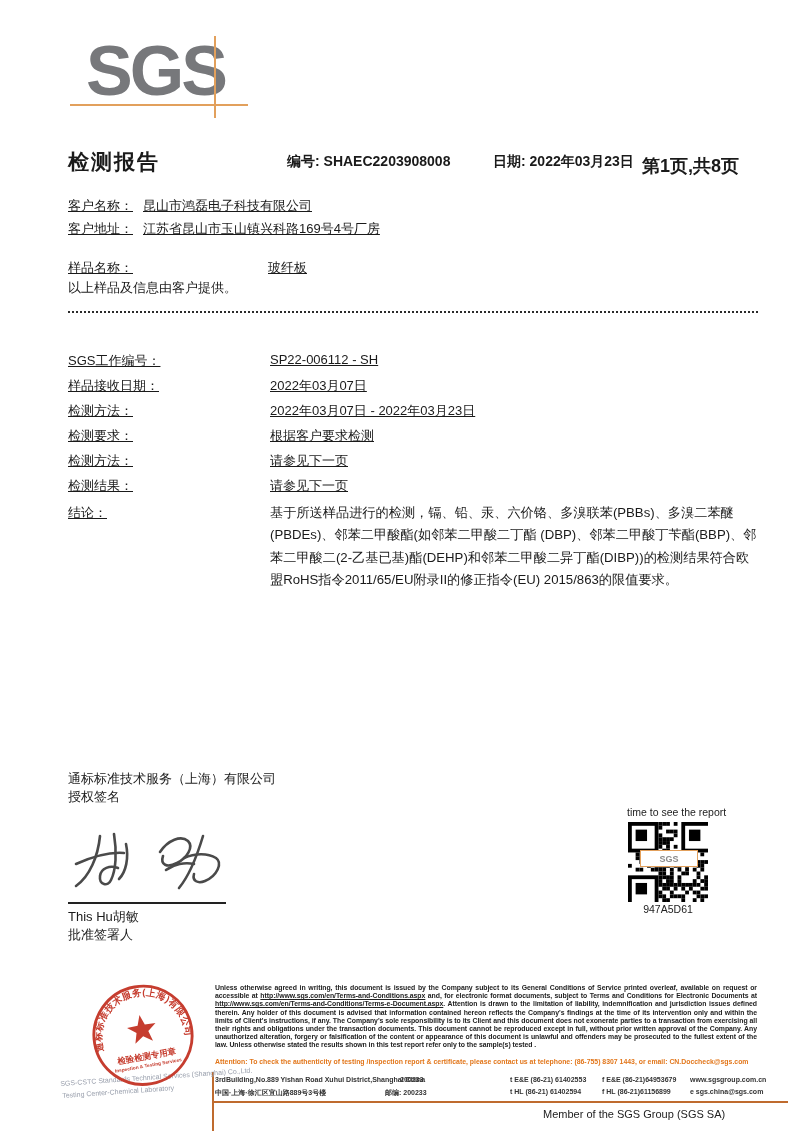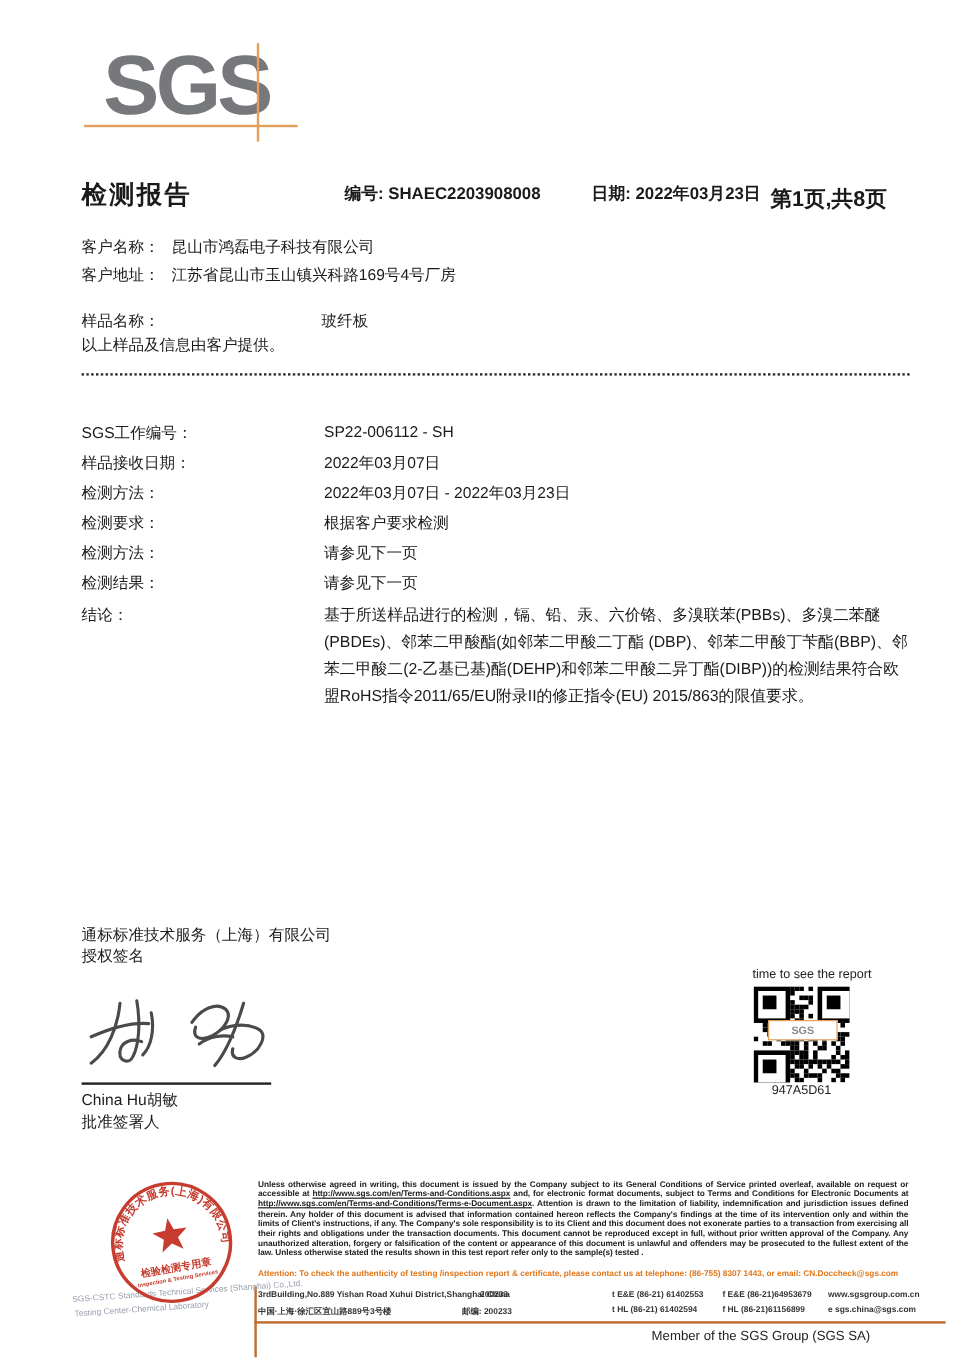--- a/index.html
+++ b/index.html
@@ -11,21 +11,21 @@
   .logo-text{font-size:70px;line-height:1;font-weight:800;color:#77787b;letter-spacing:-3px;}
   .logo-hline{height:2px;background:#e2a05c;}
   .logo-vline{width:2px;background:#e2a05c;}
 
   
   .doc-title{font-size:21px;font-weight:700;letter-spacing:2px;}
   .hdr{font-size:14px;font-weight:700;}
   .pages{font-size:18px;font-weight:700;}
 
   
-  .lbl,.val{font-size:13px;}
+  .lbl,.val{font-size:13px;text-decoration:underline;}
   .note{font-size:13px;}
   .dashed{border-top:2px dotted #2b2b2b;height:0;}
   .concl{font-size:13.2px;line-height:22.4px;width:487px;}
 
   .sig-company{font-size:13px;}
   .sig-line{height:2px;background:#222;}
   .sig-name,.sig-title{font-size:13px;}
 
   
   .qr-caption{font-size:10.5px;color:#222;}
@@ -100,21 +100,21 @@
       <path d="M46,16 C49,34 48,52 43,62 C40,69 31,67 32,58 C33,50 42,47 50,50"></path>
       <path d="M58,26 C61,40 58,54 51,61"></path>
       <path d="M92,34 C100,22 113,17 120,23 C126,29 119,40 109,45 C99,50 92,47 95,38"></path>
       <path d="M98,52 C106,46 117,44 126,46"></path>
       <path d="M135,18 C129,38 121,58 111,70"></path>
       <path d="M116,40 C127,35 140,35 148,40 C155,45 149,58 137,63 C130,66 124,63 126,56"></path>
     </g>
   </svg>
 
   <div class="abs sig-line" style="left:68px;top:902px;width:158px;"></div>
-  <div class="abs sig-name" style="left:68px;top:908px;">China Hu胡敏</div>
+  <div class="abs sig-name" style="left:68px;top:908px;">This Hu胡敏</div>
   <div class="abs sig-title" style="left:68px;top:926px;">批准签署人</div>
 
   <div class="abs qr-caption" style="left:627px;top:806px;">time to see the report</div>
   <svg id="qr-svg" class="abs" style="left:628px;top:822px;" width="80" height="80" viewBox="0 0 80 80">
       <g fill="#000">
         <rect x="30.476190476190474" y="0" width="3.8095238095238093" height="3.8095238095238093"></rect>
         <rect x="34.285714285714285" y="0" width="3.8095238095238093" height="3.8095238095238093"></rect>
         <rect x="38.095238095238095" y="0" width="3.8095238095238093" height="3.8095238095238093"></rect>
         <rect x="45.71428571428571" y="0" width="3.8095238095238093" height="3.8095238095238093"></rect>
         <rect x="30.476190476190474" y="3.8095238095238093" width="3.8095238095238093" height="3.8095238095238093"></rect>

